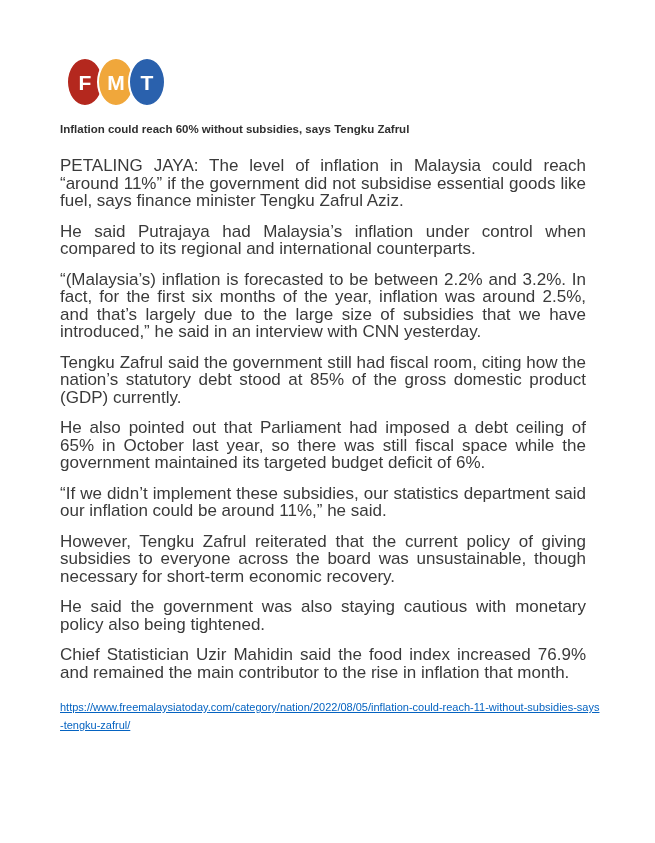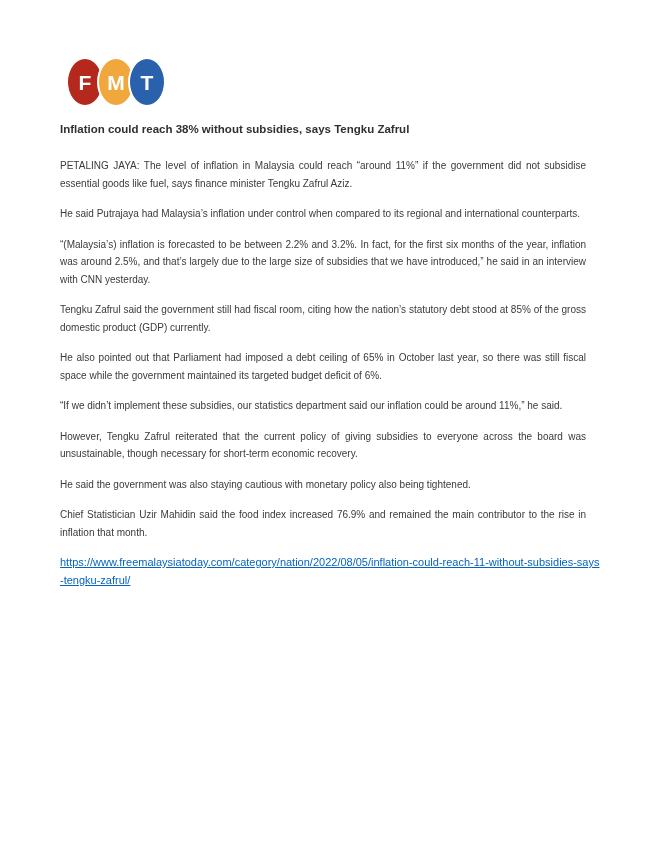--- a/index.html
+++ b/index.html
@@ -34,49 +34,50 @@
     position:absolute;top:122px;left:60px;width:540px;
   }
   .headline{
     font-size:11.5px;
     font-weight:700;
     line-height:15px;
     color:#303030;
     margin:0 0 20px 0;
   }
   .para{
-    font-size:10px;
+    font-size:17px;
     line-height:17.5px;
     text-align:justify;
     margin:0 14px 13px 0;
   }
   .para b{font-weight:700;}
   .source-link{
     display:inline-block;
     font-size:11px;
     line-height:17.5px;
     text-decoration:underline;
     overflow-wrap:anywhere;
     word-break:break-all;
     cursor:pointer;
+    margin-top:5px;
   }
 </style>
 </head>
 <body>
 
 <div class="page">
 
   <div class="logo">
     <span class="logo-circle c1" style="background: rgb(180, 40, 30);">F</span>
     <span class="logo-circle c2" style="background: rgb(240, 167, 59);">M</span>
     <span class="logo-circle c3" style="background: rgb(42, 97, 173);">T</span>
   </div>
 
   <div class="content">
-    <h1 class="headline">Inflation could reach 38% without subsidies, says Tengku Zafrul</h1>
+    <h1 class="headline">Inflation could reach 60% without subsidies, says Tengku Zafrul</h1>
     <div id="article-body">
         <p class="para"><span>PETALING JAYA: The level of inflation in Malaysia could reach “around 11%” if the government did not subsidise essential goods like fuel, says finance minister Tengku Zafrul Aziz.</span></p>
         <p class="para"><span>He said Putrajaya had Malaysia’s inflation under control when compared to its regional and international counterparts.</span></p>
         <p class="para"><span>“(Malaysia’s) inflation is forecasted to be between 2.2% and 3.2%. In fact, for the first six months of the year, inflation was around 2.5%, and that’s largely due to the large size of subsidies that we have introduced,” he said in an interview with CNN yesterday.</span></p>
         <p class="para"><span>Tengku Zafrul said the government still had fiscal room, citing how the nation’s statutory debt stood at 85% of the gross domestic product (GDP) currently.</span></p>
         <p class="para"><span>He also pointed out that Parliament had imposed a debt ceiling of 65% in October last year, so there was still fiscal space while the government maintained its targeted budget deficit of 6%.</span></p>
         <p class="para"><span>“If we didn’t implement these subsidies, our statistics department said our inflation could be around 11%,” he said.</span></p>
         <p class="para"><span>However, Tengku Zafrul reiterated that the current policy of giving subsidies to everyone across the board was unsustainable, though necessary for short-term economic recovery.</span></p>
         <p class="para"><span>He said the government was also staying cautious with monetary policy also being tightened.</span></p>
         <p class="para"><span>Chief Statistician Uzir Mahidin said the food index increased 76.9% and remained the main contributor to the rise in inflation that month.</span></p>

